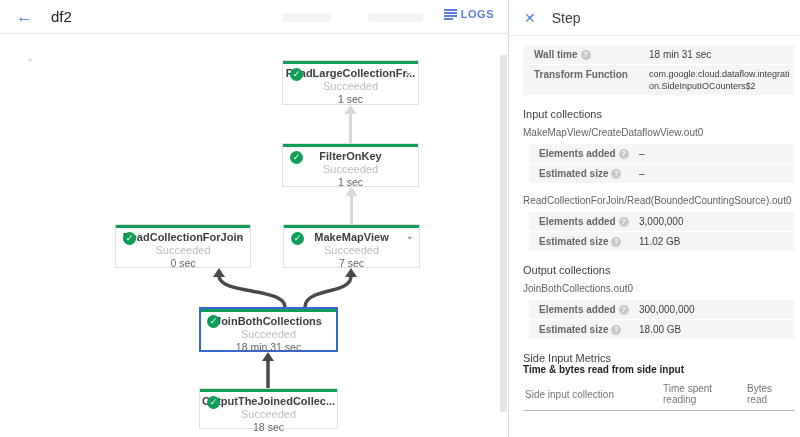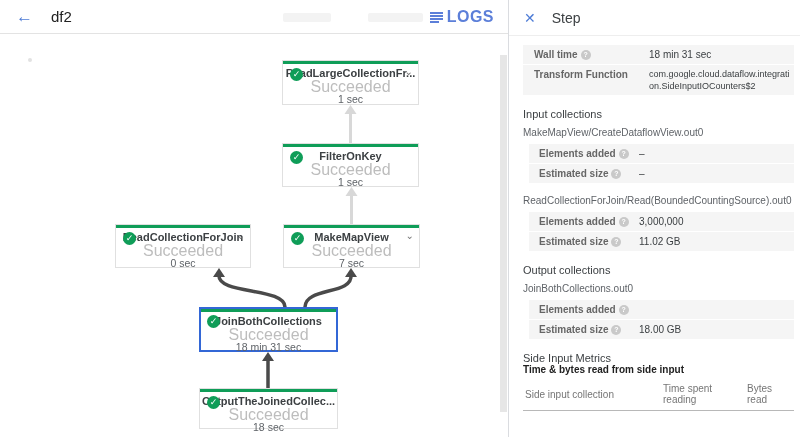--- a/index.html
+++ b/index.html
@@ -7,36 +7,36 @@
     font-family:"Liberation Sans", sans-serif; }
   .app { position:relative; width:800px; height:437px; display:flex; }
 
   
   .left-pane { position:relative; width:509px; height:437px; border-right:1px solid #dadce0; background:#fff; }
   .lp-header { position:relative; height:34px; border-bottom:1px solid #e3e3e3; display:flex; align-items:center; }
   .back-btn { margin-left:16px; color:#4e7cd6; font-size:17px; line-height:17px; cursor:pointer; }
   .job-title { margin-left:18px; font-size:15px; color:#212121; }
   .redact { position:absolute; background:#f3f3f3; border-radius:2px; }
   .logs-btn { position:absolute; right:14px; top:8px; display:flex; align-items:center; gap:4px;
-    color:#5c7fd9; font-size:16px; font-weight:bold; letter-spacing:.5px; cursor:pointer; background:none; border:none; }
+    color:#5c7fd9; font-size:11px; font-weight:bold; letter-spacing:.5px; cursor:pointer; background:none; border:none; }
   .canvas { position:relative; width:508px; height:403px; overflow:hidden; }
   .speck { position:absolute; left:28px; top:24px; width:4px; height:4px; background:#e2e2e2; border-radius:50%; }
 
   .edges { position:absolute; left:0; top:0; }
 
   .node { position:absolute; background:#fff; border:1px solid #e0e0e0; text-align:center; cursor:pointer; }
   .node .topbar { height:3px; background:#0f9d58; }
   .node.selected { border:2px solid #3367d6; }
   .check { position:absolute; left:7px; top:7px; width:13px; height:13px; border-radius:50%;
     background:#0f9d58; color:#fff; font-size:9px; line-height:13px; text-align:center; }
   .node.selected .check { left:6px; top:6px; }
   .chev { position:absolute; right:5px; top:5px; color:#757575; font-size:10px; line-height:12px; }
   .node-title { font-size:11px; font-weight:bold; color:#3c4043; line-height:13px; margin-top:3px;
     white-space:nowrap; overflow:hidden; }
-  .node-status { font-size:16px; color:#bdbdbd; line-height:13px; }
+  .node-status { font-size:11px; color:#bdbdbd; line-height:13px; }
   .node-time { font-size:10.5px; color:#5f6368; line-height:13px; }
   .scroll-thumb { position:absolute; left:500px; top:55px; width:7px; height:357px; background:#e6e6e6; }
 
   
   .right-panel { position:relative; width:291px; height:437px; background:#fff; overflow:hidden; }
   .rp-header { height:36px; display:flex; align-items:center; border-bottom:1px solid #eee; }
   .close-btn { margin-left:15px; color:#4e7cd6; font-size:14px; cursor:pointer; background:none; border:none; }
   .rp-title { margin-left:16px; font-size:14px; color:#3c4043; }
   .rp-body { padding:9px 6px 0 14px; }
 
@@ -199,20 +199,21 @@
           <span class="kv-value">11.02 GB</span>
         </div>
       </div>
 
       <div class="section-h">Output collections</div>
 
       <div class="group">
         <div class="coll-name">JoinBothCollections.out0</div>
         <div class="kv-row">
           <span class="kv-label"><span>Elements added</span><span class="help">?</span></span>
+          <span class="kv-value">300,000,000</span>
         </div>
         <div class="kv-row">
           <span class="kv-label"><span>Estimated size</span><span class="help">?</span></span>
           <span class="kv-value">18.00 GB</span>
         </div>
       </div>
 
       <div class="section-h" style="margin-bottom:3px;">Side Input Metrics</div>
       <div class="sim-sub">Time &amp; bytes read from side input</div>
 

